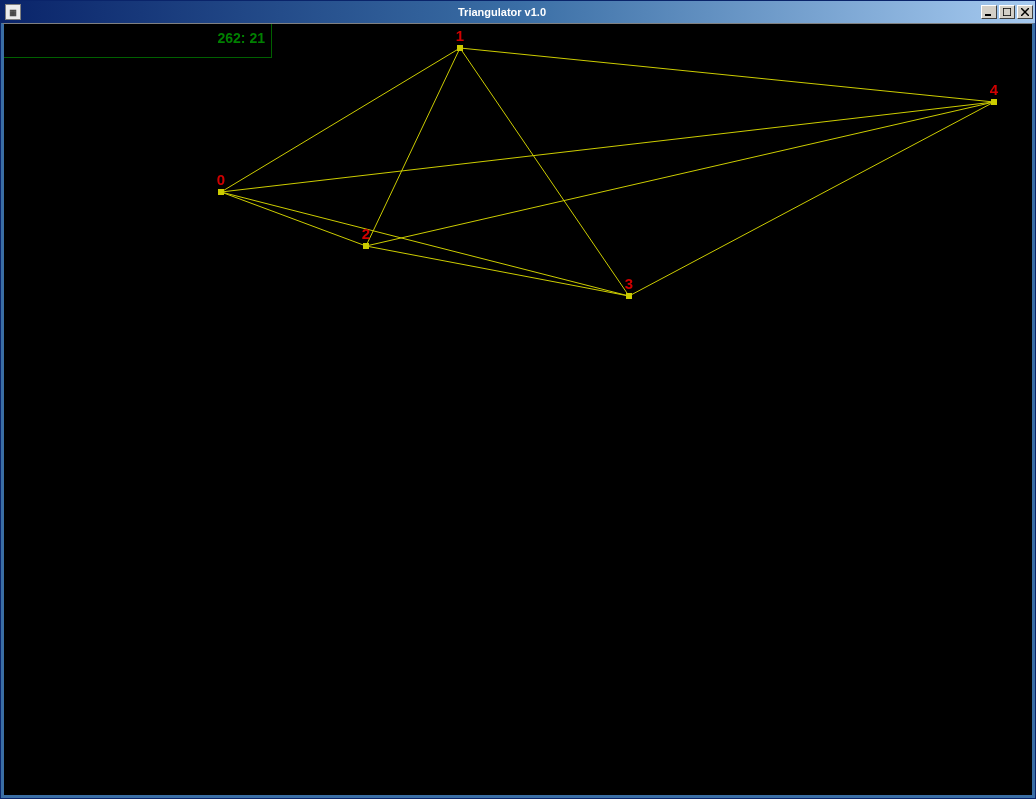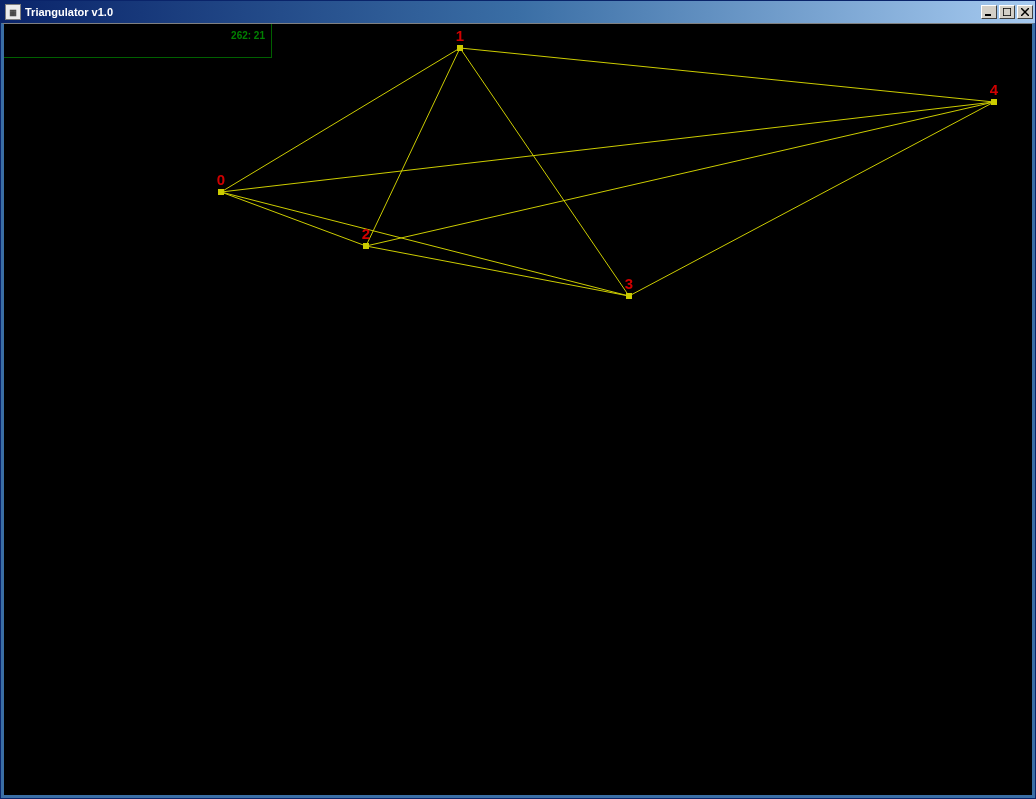--- a/index.html
+++ b/index.html
@@ -35,20 +35,21 @@
       background: #ececec;
       border: 1px solid #808080;
       display: inline-flex;
       align-items: center;
       justify-content: center;
       font-size: 8px;
       color: #404040;
     }
     .title-text {
       flex: 1;
+      text-align: center;
     }
     .window-controls {
       display: flex;
       gap: 0;
     }
     .wc-btn {
       width: 16px;
       height: 14px;
       background: #d4d0c8;
       border: 1px solid;
@@ -80,21 +81,21 @@
     .coord-box {
       position: absolute;
       top: 0;
       left: 0;
       width: 268px;
       height: 34px;
       border-right: 1px solid #006000;
       border-bottom: 1px solid #006000;
       color: #008000;
       font-family: Verdana, Arial, sans-serif;
-      font-size: 10px;
+      font-size: 14px;
       font-weight: bold;
       text-align: right;
       padding: 6px 6px 0 0;
     }
     .vertex-label {
       position: absolute;
       color: #d00000;
       font-family: Verdana, Arial, sans-serif;
       font-size: 15px;
       font-weight: bold;

